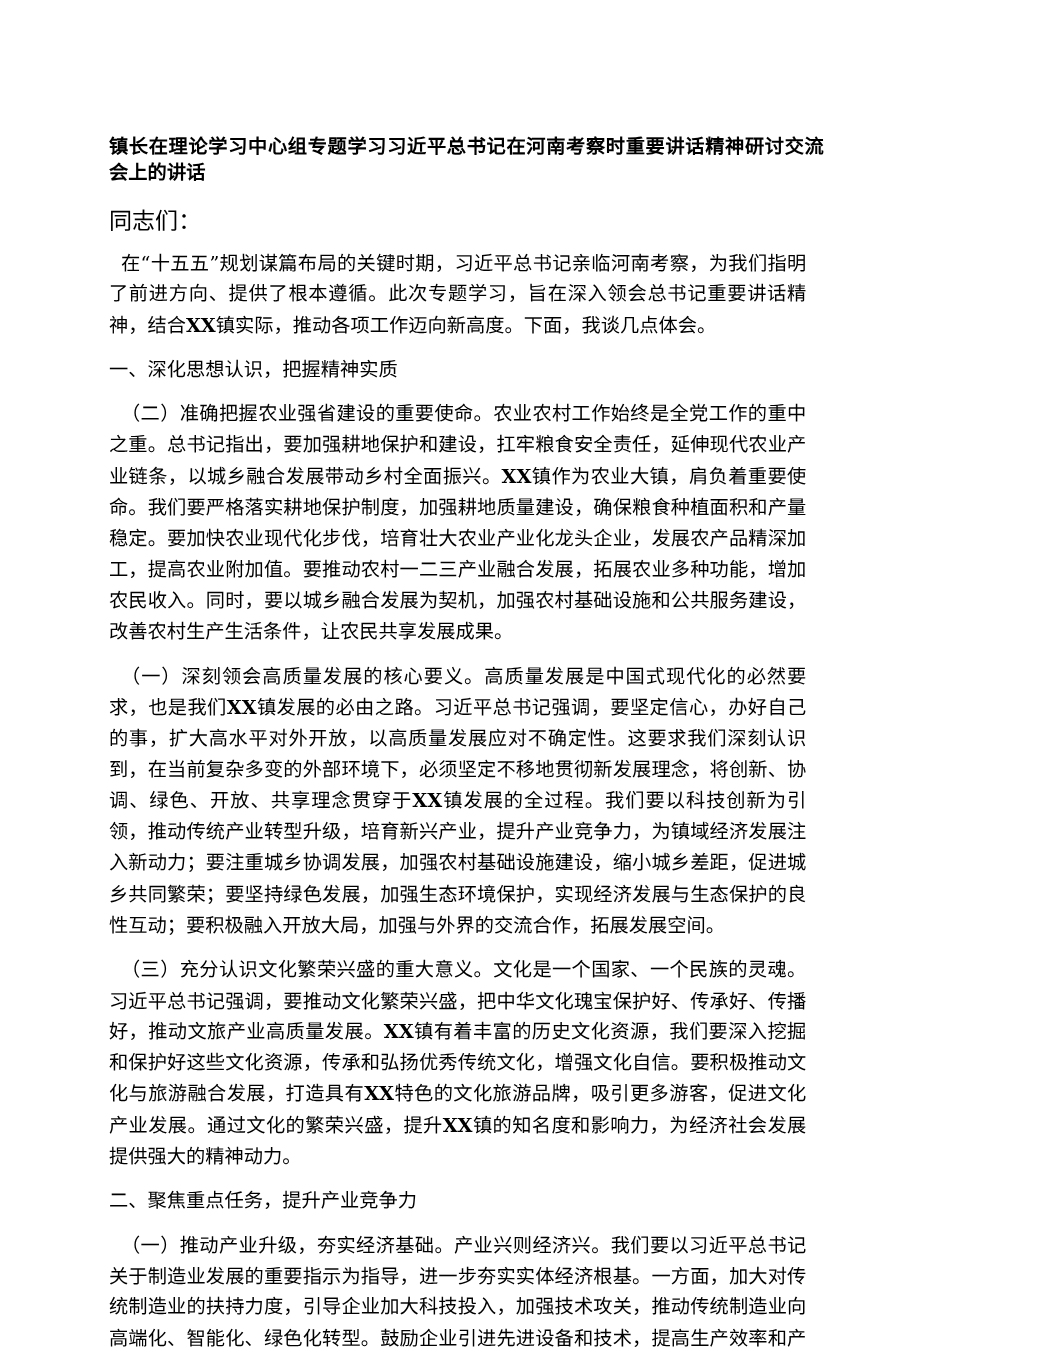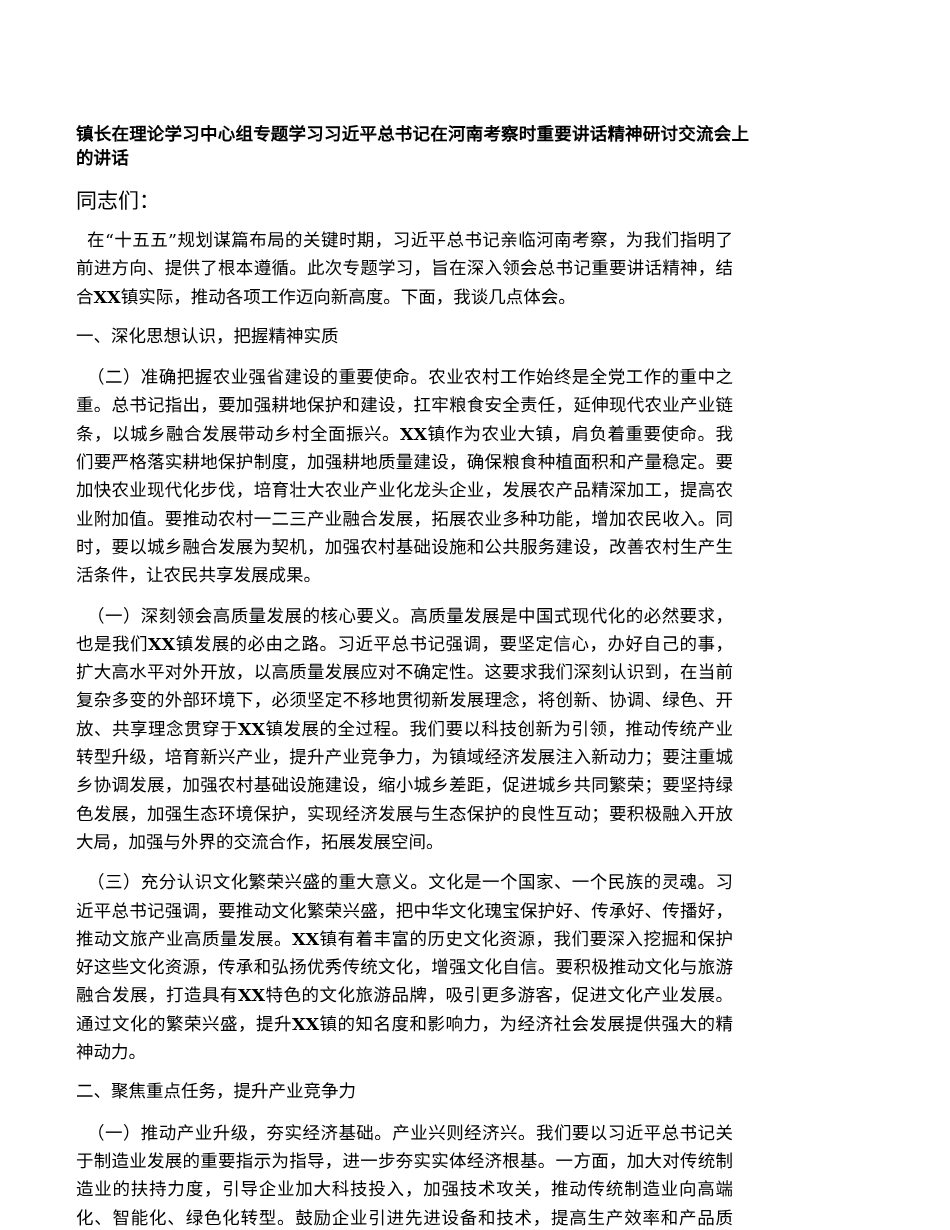--- a/index.html
+++ b/index.html
@@ -14,21 +14,21 @@
     overflow: hidden;
     font-family: "DejaVu Serif", "Liberation Serif", serif;
     color: #000000;
     -webkit-font-smoothing: antialiased;
   }
   #page {
     position: relative;
     width: 854px;
     height: 1230px;
     box-sizing: border-box;
-    padding: 122px 105px 0 76px;
+    padding: 122px 105px 0 99px;
   }
   .doc-title {
     font-size: 17.5px;
     font-weight: bold;
     line-height: 24px;
     letter-spacing: 0.1px;
     margin: 0 0 17px 0;
     text-align: justify;
     text-justify: inter-ideograph;
   }
@@ -48,21 +48,20 @@
     word-break: break-all;
   }
   p.indent {
     text-indent: 11px;
   }
   p.heading {
     font-size: 17.5px;
     line-height: 28.3px;
     margin: 0 0 12px 0;
     text-indent: 0;
-    font-family: Liberation Mono, monospace;
   }
   b, strong {
     font-weight: bold;
   }
   .clip-last {
     max-height: 58px;
     overflow: hidden;
   }
 </style>
 </head>

